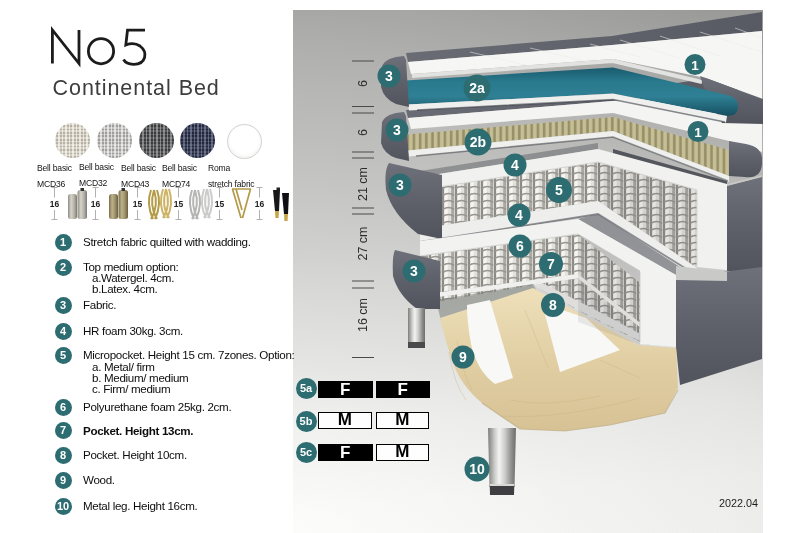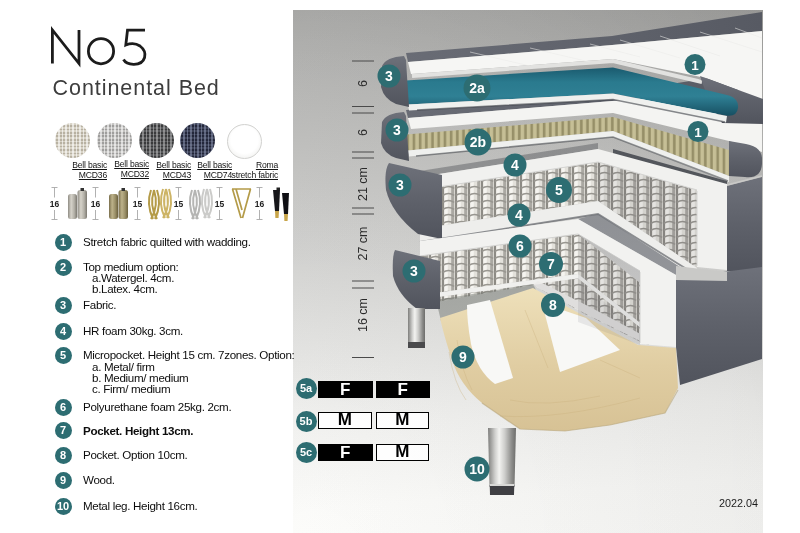--- a/index.html
+++ b/index.html
@@ -1,20 +1,20 @@
 <!DOCTYPE html>
 <html><head>
 <meta charset="utf-8">
 <style>
   html,body{margin:0;padding:0;}
   body{width:800px;height:533px;position:relative;background:#ffffff;overflow:hidden;
        font-family:"Liberation Sans", sans-serif;}
   .abs{position:absolute;}
   .sw{position:absolute;width:35px;height:35px;border-radius:50%;}
-  .swlab{position:absolute;width:70px;text-align:right;font-size:8.6px;letter-spacing:-0.2px;line-height:10px;color:#141414;text-decoration:underline;}
+  .swlab{position:absolute;width:70px;text-align:left;font-size:8.6px;letter-spacing:-0.2px;line-height:16px;color:#141414;}
   .li-c{position:absolute;width:17px;height:17px;border-radius:50%;background:#2d6d72;color:#fff;
         font-size:11px;font-weight:bold;text-align:center;line-height:17px;}
   .li-t{position:absolute;font-size:11.6px;letter-spacing:-0.32px;color:#0d0d0d;white-space:nowrap;}
   .tbl-c{position:absolute;width:21px;height:21px;border-radius:50%;background:#2d6d72;color:#fff;
          font-size:11px;font-weight:bold;text-align:center;line-height:21px;}
   .cell{position:absolute;height:17px;font-weight:bold;font-size:17px;text-align:center;line-height:17px;}
 </style>
 </head>
 <body>
 
@@ -145,21 +145,21 @@
 <div class="li-t" style="left:92px;top:370.5px;">b. Medium/ medium</div>
 <div class="li-t" style="left:92px;top:381.5px;">c. Firm/ medium</div>
 
 <div class="li-c" style="left:54.5px;top:398.5px;">6</div>
 <div class="li-t" style="left:83px;top:400px;">Polyurethane foam 25kg. 2cm.</div>
 
 <div class="li-c" style="left:54.5px;top:422px;">7</div>
 <div class="li-t" style="left:83px;top:423.5px;font-weight:bold;">Pocket. Height 13cm.</div>
 
 <div class="li-c" style="left:54.5px;top:446.5px;">8</div>
-<div class="li-t" style="left:83px;top:448px;">Pocket. Option 10cm.</div>
+<div class="li-t" style="left:83px;top:448px;">Pocket. Height 10cm.</div>
 
 <div class="li-c" style="left:54.5px;top:471.5px;">9</div>
 <div class="li-t" style="left:83px;top:473px;">Wood.</div>
 
 <div class="li-c" style="left:54.5px;top:497.5px;">10</div>
 <div class="li-t" style="left:83px;top:499px;">Metal leg. Height 16cm.</div>
 
 <div class="tbl-c" style="left:295.5px;top:378px;">5a</div>
 <div class="cell" style="left:317.5px;top:380.5px;width:55.5px;background:#000;color:#fff;">F</div>
 <div class="cell" style="left:376px;top:380.5px;width:53.5px;background:#000;color:#fff;">F</div>

